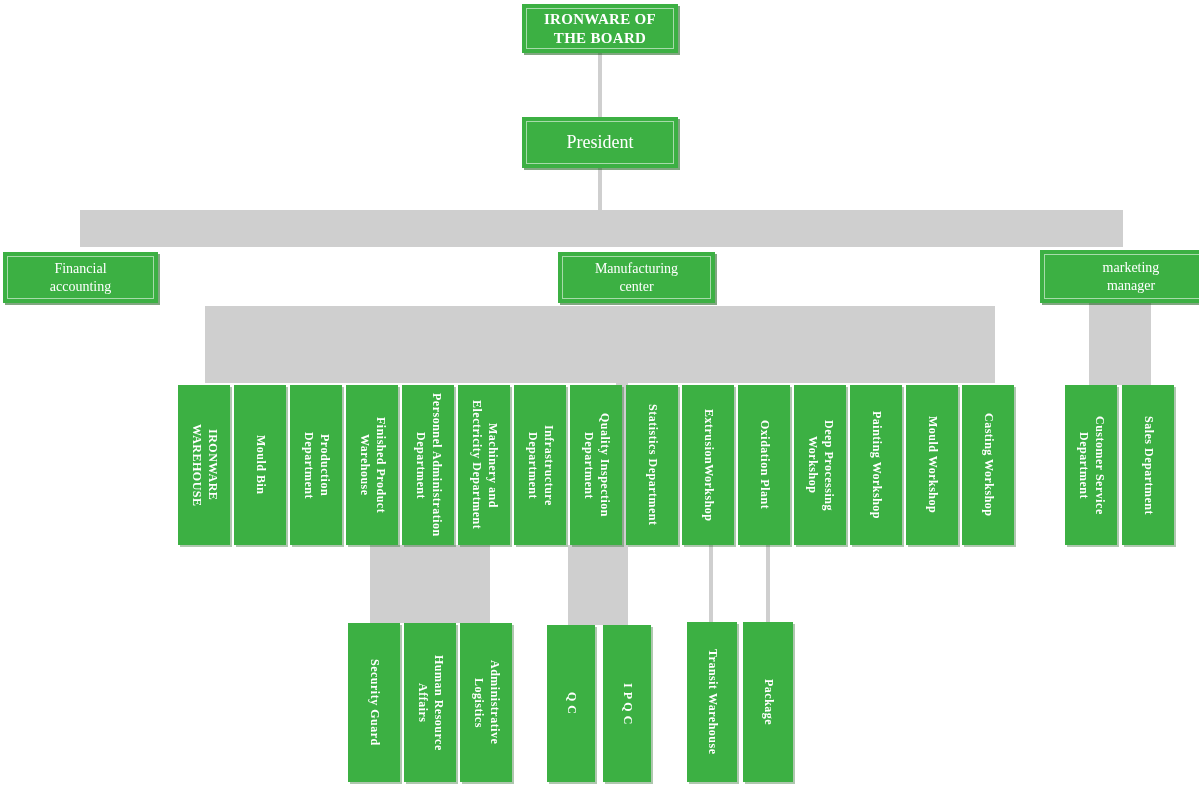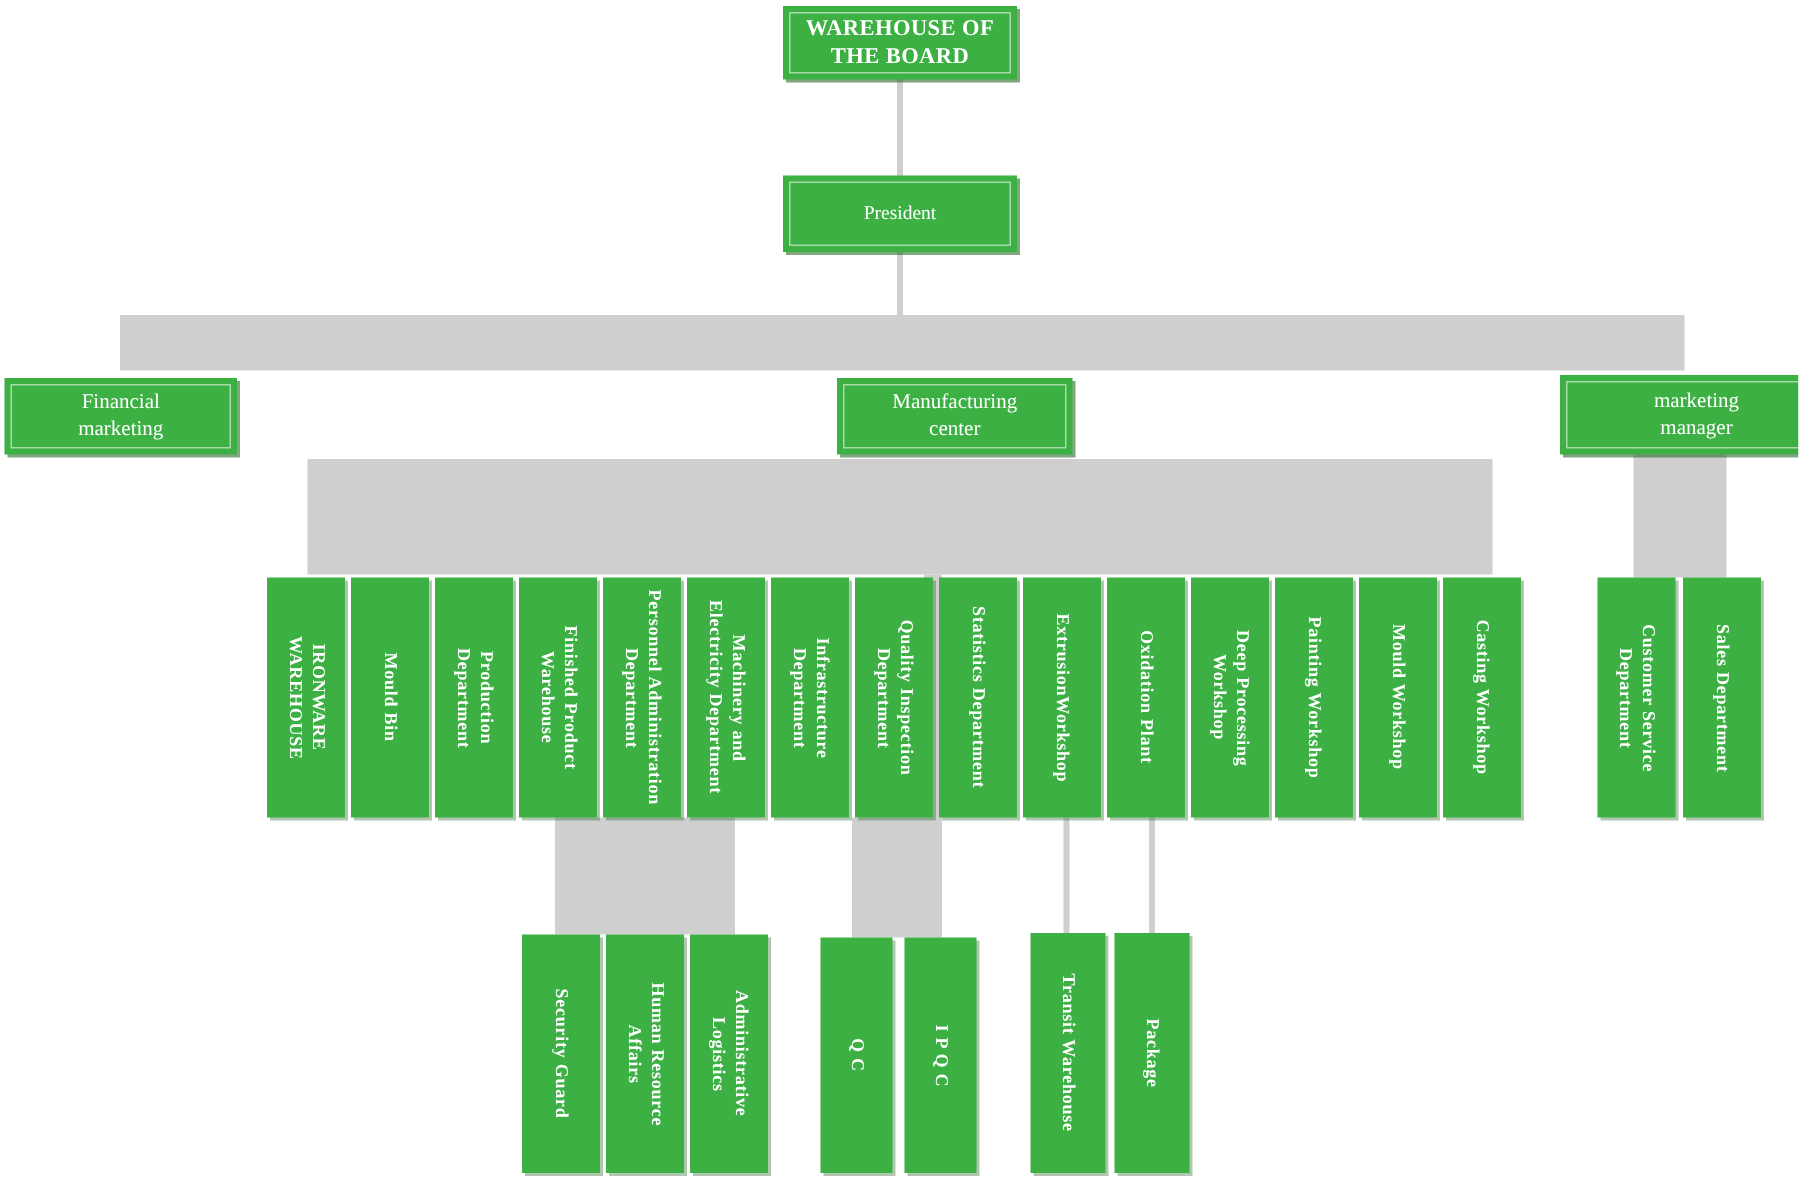--- a/index.html
+++ b/index.html
@@ -12,51 +12,51 @@
         box-shadow:2px 2px 0 rgba(25,95,25,.55);}
   .hbox::before{content:"";position:absolute;inset:4px;border:1px solid rgba(255,255,255,.55);pointer-events:none;}
   .row{position:absolute;display:flex;z-index:2;}
   .vbox{position:relative;background:#3CB043;display:flex;align-items:center;justify-content:center;
         box-shadow:2px 2px 0 rgba(25,95,25,.35);}
   .vbox > span{writing-mode:vertical-rl;text-align:center;white-space:pre-line;
         color:#ffffff;font-weight:bold;font-size:12px;line-height:1.3;letter-spacing:.5px;
         max-height:100%;}
   .lbl{pointer-events:none;}
   .f15b{font-weight:bold;font-size:15px;letter-spacing:.3px;}
-  .f15{font-size:13px;}
+  .f15{font-size:18px;}
   .f14{font-size:14px;}
 </style>
 </head>
 <body>
 
 <div class="canvas">
 
   <div class="connector" style="left:598px;top:52px;width:4px;height:66px;"></div>
   <div class="connector" style="left:598px;top:167px;width:4px;height:44px;"></div>
   <div class="connector" style="left:80px;top:210px;width:1043px;height:37px;"></div>
   <div class="connector" style="left:205px;top:306px;width:790px;height:77px;"></div>
   <div class="connector" style="left:1089px;top:303px;width:62px;height:82px;"></div>
   <div class="connector" style="left:616px;top:383px;width:12px;height:163px;"></div>
   <div class="connector" style="left:370px;top:545px;width:120px;height:78px;"></div>
   <div class="connector" style="left:568px;top:545px;width:60px;height:80px;"></div>
   <div class="connector" style="left:709px;top:545px;width:4px;height:78px;"></div>
   <div class="connector" style="left:766px;top:545px;width:4px;height:78px;"></div>
 
   <div class="hbox f15b" style="left:522px;top:4px;width:156px;height:49px;">
-    <span class="lbl">WAREHOUSE OF
+    <span class="lbl">IRONWARE OF
 THE BOARD</span>
   </div>
 
   <div class="hbox f15" style="left:522px;top:117px;width:156px;height:51px;">
     <span class="lbl">President</span>
   </div>
 
   <div class="hbox f14" style="left:3px;top:252px;width:155px;height:51px;">
     <span class="lbl">Financial
-marketing</span>
+accounting</span>
   </div>
 
   <div class="hbox f14" style="left:521px;top:252px;width:157px;height:51px;margin-left:37px;">
     <span class="lbl">Manufacturing
 center</span>
   </div>
 
   <div class="hbox f14" style="left:1040px;top:250px;width:182px;height:53px;">
     <span class="lbl">marketing
 manager</span>

